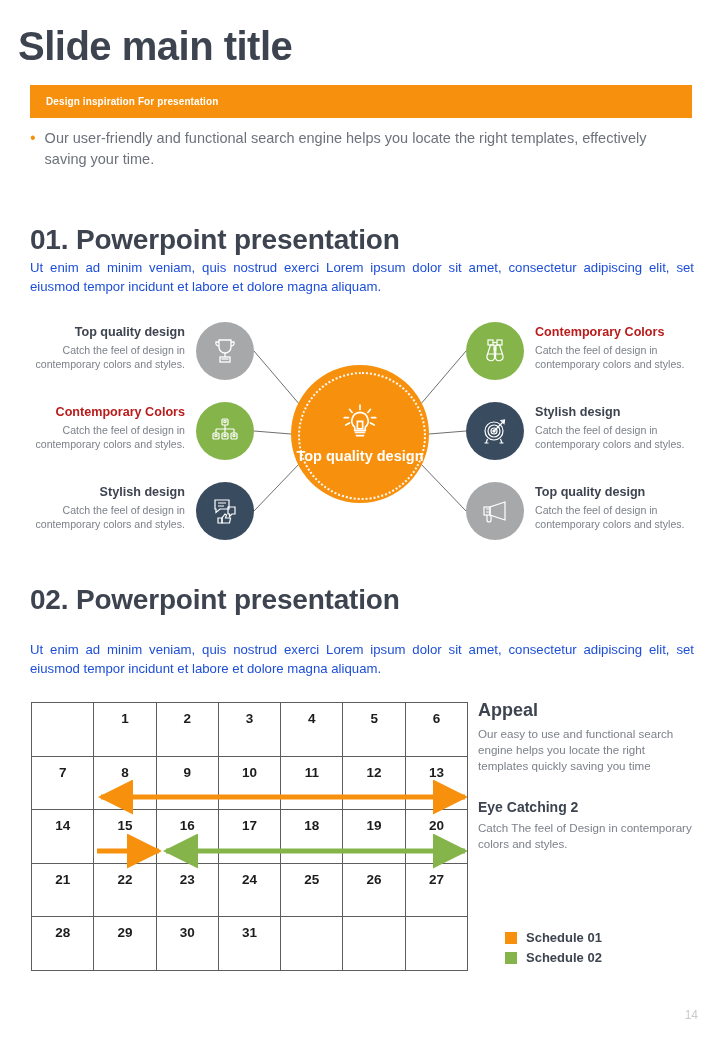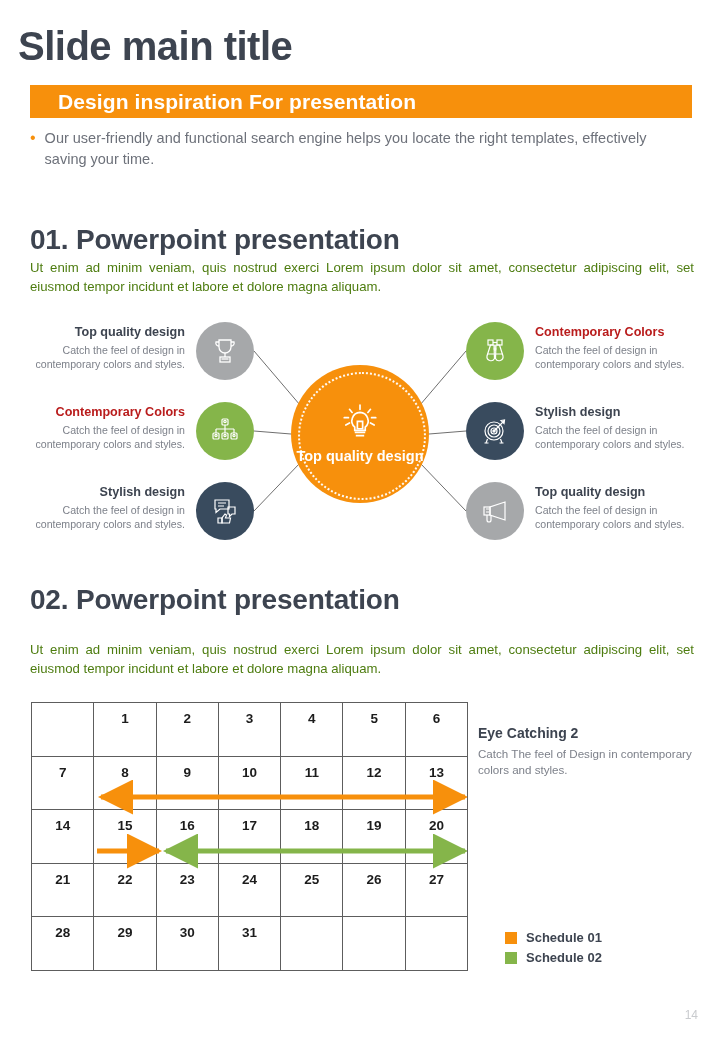--- a/index.html
+++ b/index.html
@@ -17,22 +17,22 @@
     font-size: 40px; font-weight: bold; letter-spacing: -0.5px;
     color: #3d4450;
   }
   .orange-bar {
     position: absolute; left: 30px; top: 85px;
     width: 662px; height: 33px;
     background: #f7900c;
     display: flex; align-items: center;
   }
   .orange-bar-text {
-    color: #ffffff; font-size: 21px; font-weight: bold;
-    padding-left: 28px; letter-spacing: 0.1px;
+    color: #ffffff; font-size: 10px; font-weight: bold;
+    padding-left: 16px; letter-spacing: 0.1px;
   }
   .intro-row {
     position: absolute; left: 30px; top: 128px; width: 660px;
     display: flex; align-items: flex-start;
   }
   .intro-bullet {
     color: #f7900c; font-size: 16px; line-height: 21px;
     margin-right: 9px; margin-top: -1px;
   }
   .intro-text {
@@ -40,21 +40,21 @@
   }
 
   
   .section-heading {
     position: absolute; left: 30px;
     font-size: 28px; font-weight: bold; color: #3d4450;
     letter-spacing: -0.2px;
   }
   .section-body {
     position: absolute; left: 30px; width: 664px;
-    color: #4d7c0f; font-size: 13.2px; line-height: 19px;
+    color: #1d4ed8; font-size: 13.2px; line-height: 19px;
     text-align: justify;
   }
   #sec1-heading { top: 224px; }
   #sec1-body    { top: 258px; }
   #sec2-heading { top: 584px; }
   #sec2-body    { top: 640px; }
 
   
   .diagram { position: absolute; left: 0px; top: 305px; width: 720px; height: 250px; }
   .diagram svg.connectors { position:absolute; left:0; top:0; width:720px; height:250px; }
@@ -343,20 +343,22 @@
           <path d="M7,0 L0,3.5 L7,7 z" fill="#85b54a"></path>
         </marker>
       </defs>
       <line x1="70" y1="95" x2="434" y2="95" stroke="#f7900c" stroke-width="5" marker-start="url(#o-l)" marker-end="url(#o-r)"></line>
       <line x1="66" y1="149" x2="128" y2="149" stroke="#f7900c" stroke-width="5" marker-end="url(#o-r)"></line>
       <line x1="135" y1="149" x2="434" y2="149" stroke="#85b54a" stroke-width="5" marker-start="url(#g-l)" marker-end="url(#g-r)"></line>
     </svg>
   </div>
 
   <div class="info-panel">
+    <div class="info-title">Appeal</div>
+    <div class="info-text">Our easy to use and functional search engine helps you locate the right templates quickly saving you time</div>
     <div class="info-sub" style="margin-top:25px;">Eye  Catching 2</div>
     <div class="info-text">Catch The feel of Design in contemporary colors and styles.</div>
   </div>
 
   <div class="legend">
     <div class="legend-row">
       <span class="legend-swatch sw-orange"></span>
       <span class="legend-label">Schedule 01</span>
     </div>
     <div class="legend-row">

